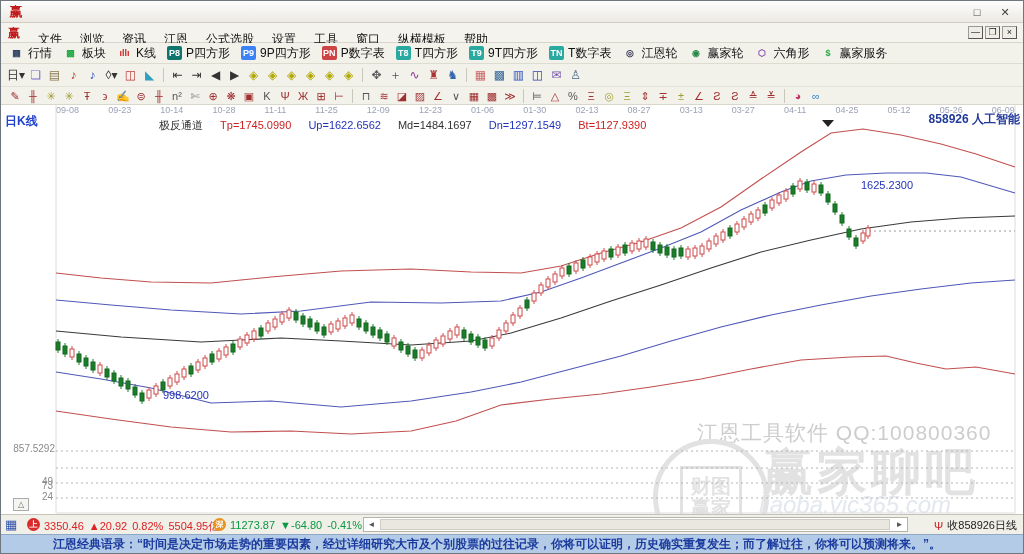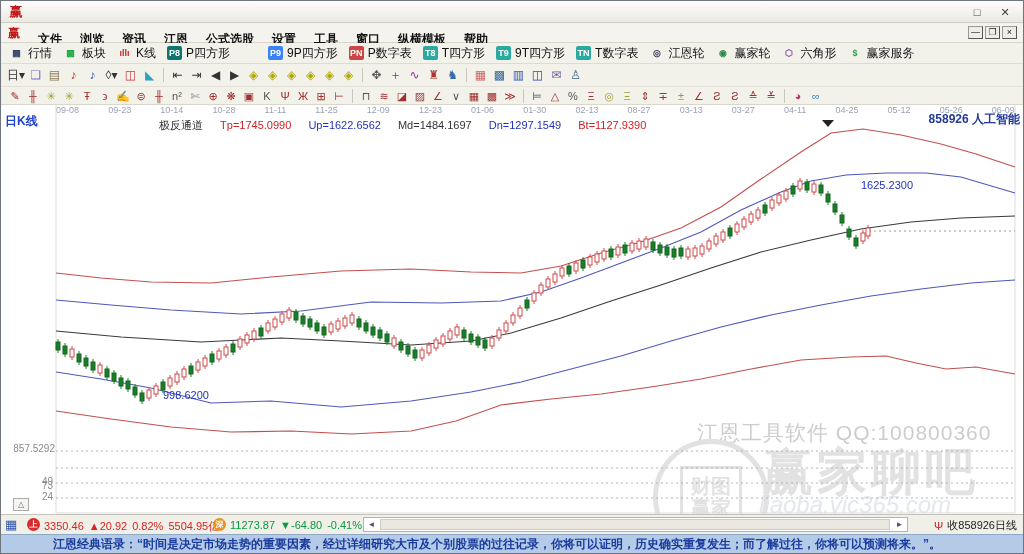--- a/index.html
+++ b/index.html
@@ -12,21 +12,21 @@
   #app-icon{position:absolute;left:7px;top:3px;width:16px;height:16px;color:#c11b1b;
     font-size:13px;font-weight:bold;line-height:16px;text-align:center;}
   #title-text{position:absolute;left:28px;top:4px;font-size:12px;color:#222;white-space:nowrap;}
   .wctl{position:absolute;top:3px;width:24px;height:16px;text-align:center;font-size:11px;
     color:#444;line-height:16px;cursor:default;}
   #btn-restore{right:34px;} #btn-close{right:6px;}
   
   #menubar{position:absolute;left:0;top:22px;width:100%;height:20px;background:#f4f3ee;
     border-bottom:1px solid #d9d7cc;font-size:12px;color:#111;}
   #menu-icon{position:absolute;left:7px;top:2px;color:#c11b1b;font-weight:bold;font-size:12px;}
-  #menu-items{position:absolute;left:28px;top:6px;height:20px;display:flex;align-items:center;font-weight:bold;}
+  #menu-items{position:absolute;left:28px;top:6px;height:20px;display:flex;align-items:center;}
   .menu-item{padding:0 9px;line-height:20px;}
   .mdi{position:absolute;top:3px;width:15px;height:13px;background:#efede6;border:1px solid #999;
     border-right-color:#555;border-bottom-color:#555;font-size:9px;line-height:11px;text-align:center;color:#222;}
   
   #tb-main{position:absolute;left:0;top:42px;width:100%;height:21px;background:#f2f1ea;
     border-bottom:1px solid #dedcd1;display:flex;align-items:center;padding-left:4px;}
   .tb3-btn{display:flex;align-items:center;height:18px;margin-right:3px;padding:0 4px;font-size:12px;color:#111;}
   .tb3-badge{display:inline-block;min-width:15px;height:14px;margin-right:4px;font-size:9px;font-weight:bold;
     line-height:14px;text-align:center;border-radius:2px;}
   
@@ -132,21 +132,21 @@
       </div>
       <div class="tb3-btn">
         <span class="tb3-badge" style="color: rgb(204, 34, 34); background: transparent;">ıllı</span>
         <span>K线</span>
       </div>
       <div class="tb3-btn">
         <span class="tb3-badge" style="color: rgb(255, 255, 255); background: #0f766e;">P8</span>
         <span>P四方形</span>
       </div>
       <div class="tb3-btn">
-        <span class="tb3-badge" style="color: rgb(255, 255, 255); background: #3b82f6; margin-left: 27px;">P9</span>
+        <span class="tb3-badge" style="color: rgb(255, 255, 255); background: #3b82f6;">P9</span>
         <span>9P四方形</span>
       </div>
       <div class="tb3-btn">
         <span class="tb3-badge" style="color: rgb(255, 255, 255); background: rgb(204, 68, 68);">PN</span>
         <span>P数字表</span>
       </div>
       <div class="tb3-btn">
         <span class="tb3-badge" style="color: rgb(255, 255, 255); background: rgb(42, 169, 160);">T8</span>
         <span>T四方形</span>
       </div>

